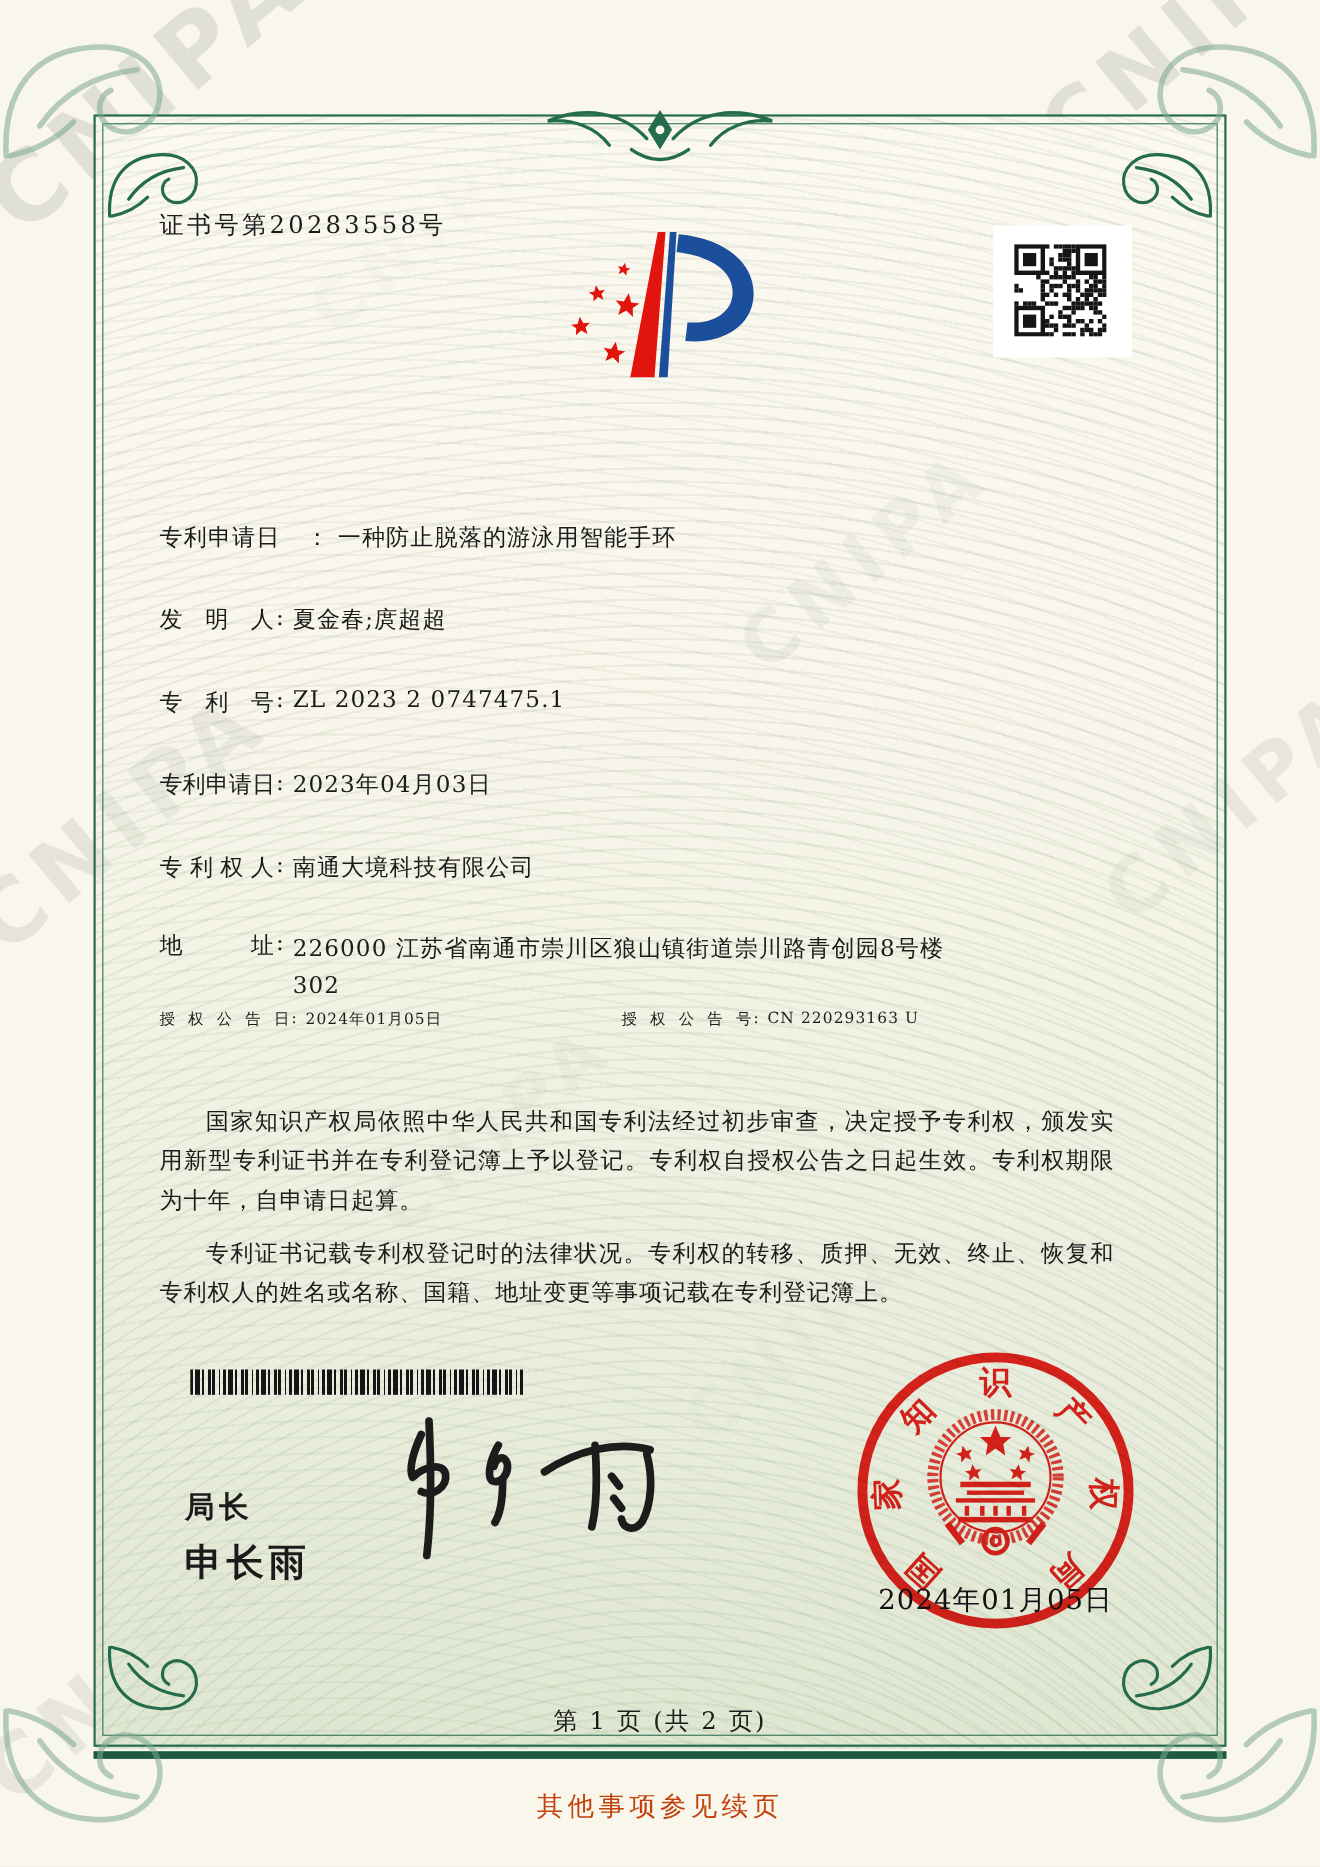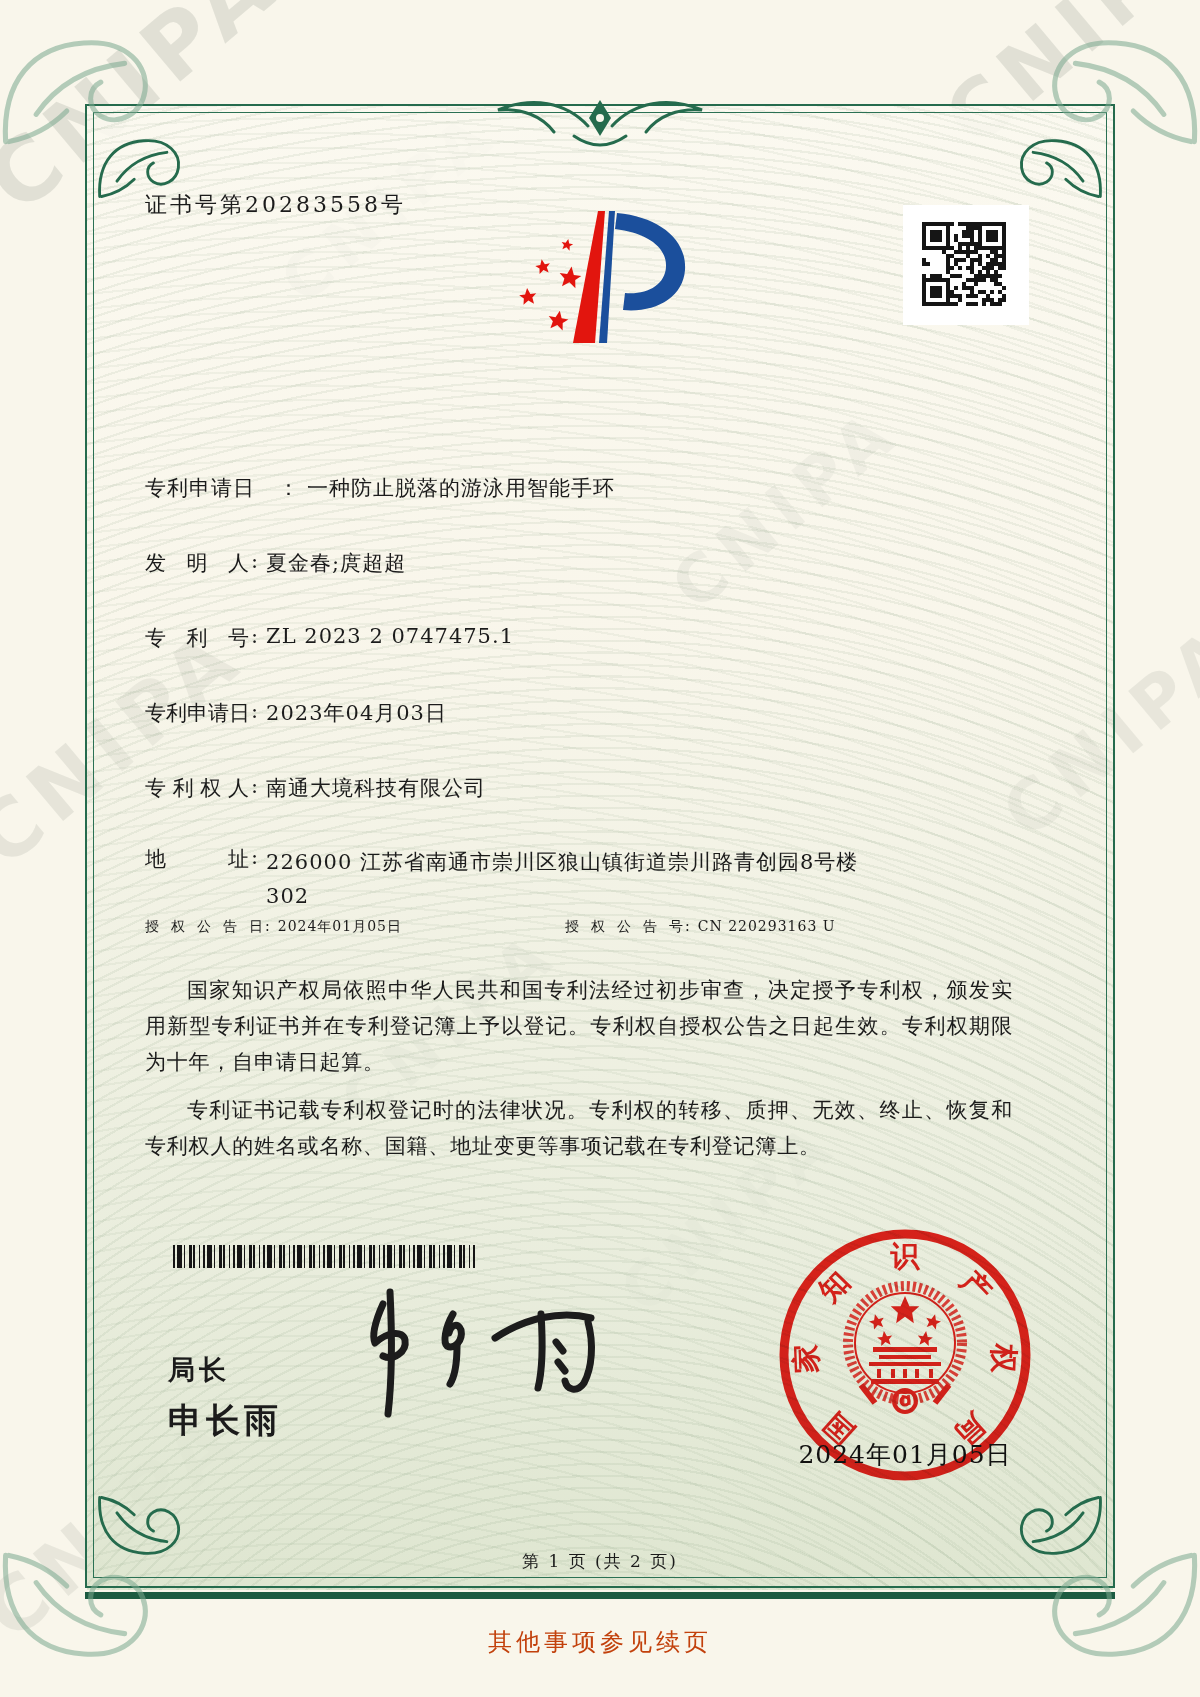--- a/index.html
+++ b/index.html
@@ -40,21 +40,21 @@
   }
   
   .field-row{position:absolute;left:145px;font-size:21px;white-space:nowrap;}
   .flabel{display:inline-block;width:104px;text-align:justify;text-align-last:justify;vertical-align:top;}
   .flabel.wide{width:131px;text-align-last:auto;letter-spacing:1px;}
   .fcolon{display:inline-block;padding:0 8px 0 2px;vertical-align:top;}
   .fvalue{display:inline-block;letter-spacing:1px;vertical-align:top;}
   .fvalue.wrap{white-space:normal;width:612px;line-height:34px;}
   .grant-group{position:absolute;font-size:14px;white-space:nowrap;}
   
-  .paras{position:absolute;left:145px;top:972px;width:868px;font-size:21px;line-height:36px;text-align:justify;}
+  .paras{position:absolute;left:145px;top:1001px;width:868px;font-size:21px;line-height:36px;text-align:justify;}
   .para{text-indent:2em;letter-spacing:.8px;margin:0 0 12px 0;}
   
   .barcode{
     position:absolute;left:173px;top:1245px;width:304px;height:23px;
     background:repeating-linear-gradient(90deg,
       #151515 0 2px, transparent 2px 4px,
       #151515 4px 9px, transparent 9px 11px,
       #151515 11px 12px, transparent 12px 16px,
       #151515 16px 19px, transparent 19px 20px,
       #151515 20px 22px, transparent 22px 26px,
@@ -62,21 +62,21 @@
   }
   .sig-title{position:absolute;left:168px;top:1352px;font-family:Liberation Sans, sans-serif;font-weight:700;font-size:27px;letter-spacing:4px;}
   .sig-name{position:absolute;left:168px;top:1398px;font-family:"DejaVu Sans",sans-serif;font-weight:700;font-size:34px;letter-spacing:4px;}
   .signature-svg{position:absolute;left:345px;top:1282px;width:270px;height:160px;}
   .seal{position:absolute;left:773px;top:1223px;width:264px;height:264px;mix-blend-mode:multiply;}
   .seal-ch{font-family:"DejaVu Serif",serif;font-weight:700;font-size:29px;fill:#e8140d;text-anchor:middle;dominant-baseline:central;}
   .seal-date{
     position:absolute;left:773px;top:1438px;width:264px;text-align:center;
     font-size:25px;color:#111;letter-spacing:1px;
   }
-  .footer-page{position:absolute;left:0;right:0;top:1550px;text-align:center;font-size:17px;letter-spacing:2px;}
+  .footer-page{position:absolute;left:0;right:0;top:1550px;text-align:center;font-size:22px;letter-spacing:2px;}
   .continuation{position:absolute;left:0;right:0;top:1626px;text-align:center;font-size:24px;letter-spacing:4px;color:#c2410c;}
 </style>
 </head>
 <body>
 
 <div class="page">
 
   <div class="wm" style="left:-40px;top:30px;font-size:88px;opacity:.20">CNIPA</div>
   <div class="wm" style="left:920px;top:-20px;font-size:80px;opacity:.20">CNIPA</div>
   <div class="wm" style="left:260px;top:170px;font-size:62px;opacity:.12">CNIPA</div>

